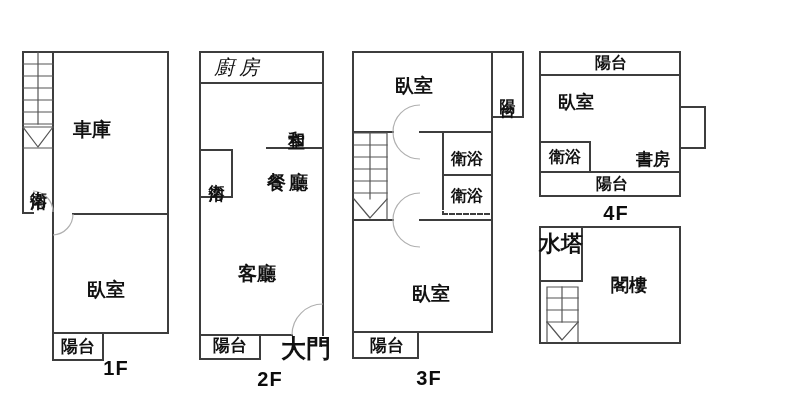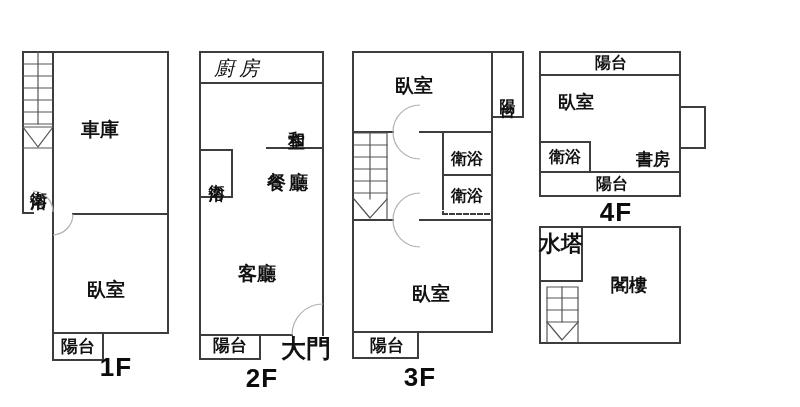--- a/index.html
+++ b/index.html
@@ -21,26 +21,26 @@
     user-select:none;
   }
   .v{
     writing-mode:vertical-rl;
     text-orientation:upright;
     letter-spacing:2px;
     white-space:normal;
   }
   .floor-label{
     font-weight:bold;
-    font-size:26px;
+    font-size:20px;
     letter-spacing:1px;
     color:#0c0c0c;
   }
   .handwritten{
-    font-family:Liberation Sans, sans-serif;
+    font-family:Liberation Mono, monospace;
     font-style:italic;
     font-weight:500;
     letter-spacing:5px;
   }
   .stylized{
     font-family:"Liberation Serif", serif;
     font-weight:bold;
     letter-spacing:3px;
   }
 </style>
@@ -118,42 +118,42 @@
       <path d="M582,227 V281 M540,281 H582"></path>
     </g>
     <g fill="none" stroke-width="1.2" stroke-linecap="square" stroke="#555555">
       <path d="M547,287 H578 V342 M547,287 V342"></path>
       <path d="M547,298 H578 M547,310 H578 M547,322 H578"></path>
       <path d="M562,287 V322"></path>
       <path d="M547,322 L562,340 M578,322 L562,340"></path>
     </g>
   </svg>
 
-  <span class="lbl" style="left:100px;top:130px;font-size:19px">車庫</span>
+  <span class="lbl" style="left:92px;top:130px;font-size:19px">車庫</span>
   <span class="lbl v" style="left:38px;top:179px;font-size:17px">衛浴</span>
   <span class="lbl" style="left:106px;top:290px;font-size:19px">臥室</span>
   <span class="lbl" style="left:78px;top:347px;font-size:17px">陽台</span>
   <span class="lbl floor-label" style="left:116px;top:368px">1F</span>
 
   <span class="lbl handwritten" style="left:239px;top:68px;font-size:20px">廚房</span>
   <span class="lbl v" style="left:296px;top:119px;font-size:17px">和室</span>
   <span class="lbl v" style="left:216px;top:173px;font-size:16px">衛浴</span>
   <span class="lbl stylized" style="left:289px;top:183px;font-size:19px">餐廳</span>
   <span class="lbl" style="left:257px;top:274px;font-size:19px">客廳</span>
   <span class="lbl" style="left:230px;top:346px;font-size:17px">陽台</span>
   <span class="lbl" style="left:306px;top:348px;font-size:25px">大門</span>
-  <span class="lbl floor-label" style="left:262px;top:379px">2F</span>
+  <span class="lbl floor-label" style="left:270px;top:379px">2F</span>
 
   <span class="lbl" style="left:414px;top:86px;font-size:19px">臥室</span>
   <span class="lbl v" style="left:507px;top:89px;font-size:16px">陽台</span>
   <span class="lbl" style="left:467px;top:159px;font-size:16px">衛浴</span>
   <span class="lbl" style="left:467px;top:196px;font-size:16px">衛浴</span>
   <span class="lbl" style="left:431px;top:294px;font-size:19px">臥室</span>
   <span class="lbl" style="left:387px;top:346px;font-size:17px">陽台</span>
-  <span class="lbl floor-label" style="left:420px;top:378px">3F</span>
+  <span class="lbl floor-label" style="left:429px;top:378px">3F</span>
 
   <span class="lbl" style="left:611px;top:63px;font-size:16px">陽台</span>
   <span class="lbl" style="left:576px;top:102px;font-size:18px">臥室</span>
   <span class="lbl" style="left:565px;top:157px;font-size:16px">衛浴</span>
   <span class="lbl" style="left:653px;top:160px;font-size:17px">書房</span>
   <span class="lbl" style="left:612px;top:184px;font-size:16px">陽台</span>
   <span class="lbl floor-label" style="left:616px;top:213px">4F</span>
 
   <span class="lbl" style="left:561px;top:244px;font-size:22px">水塔</span>
   <span class="lbl" style="left:629px;top:285px;font-size:18px">閣樓</span>

